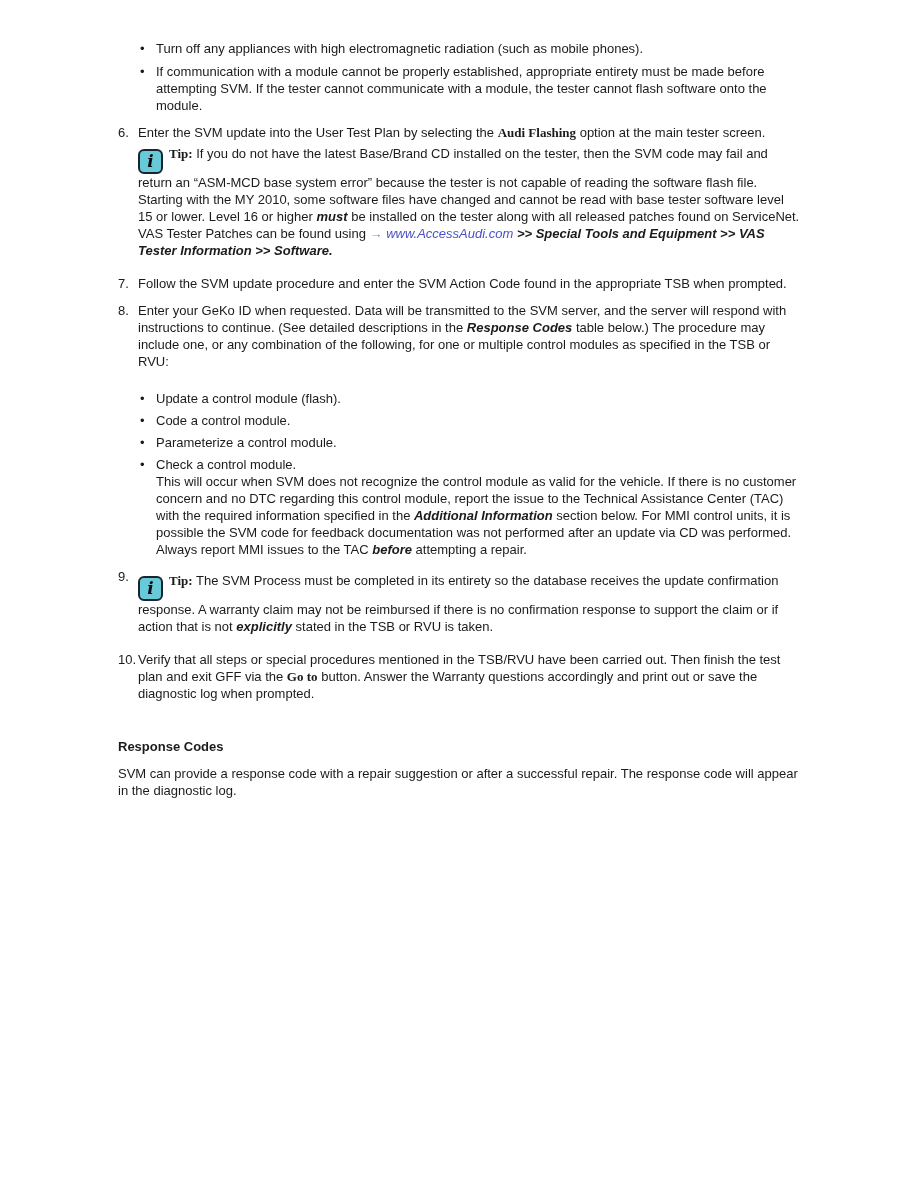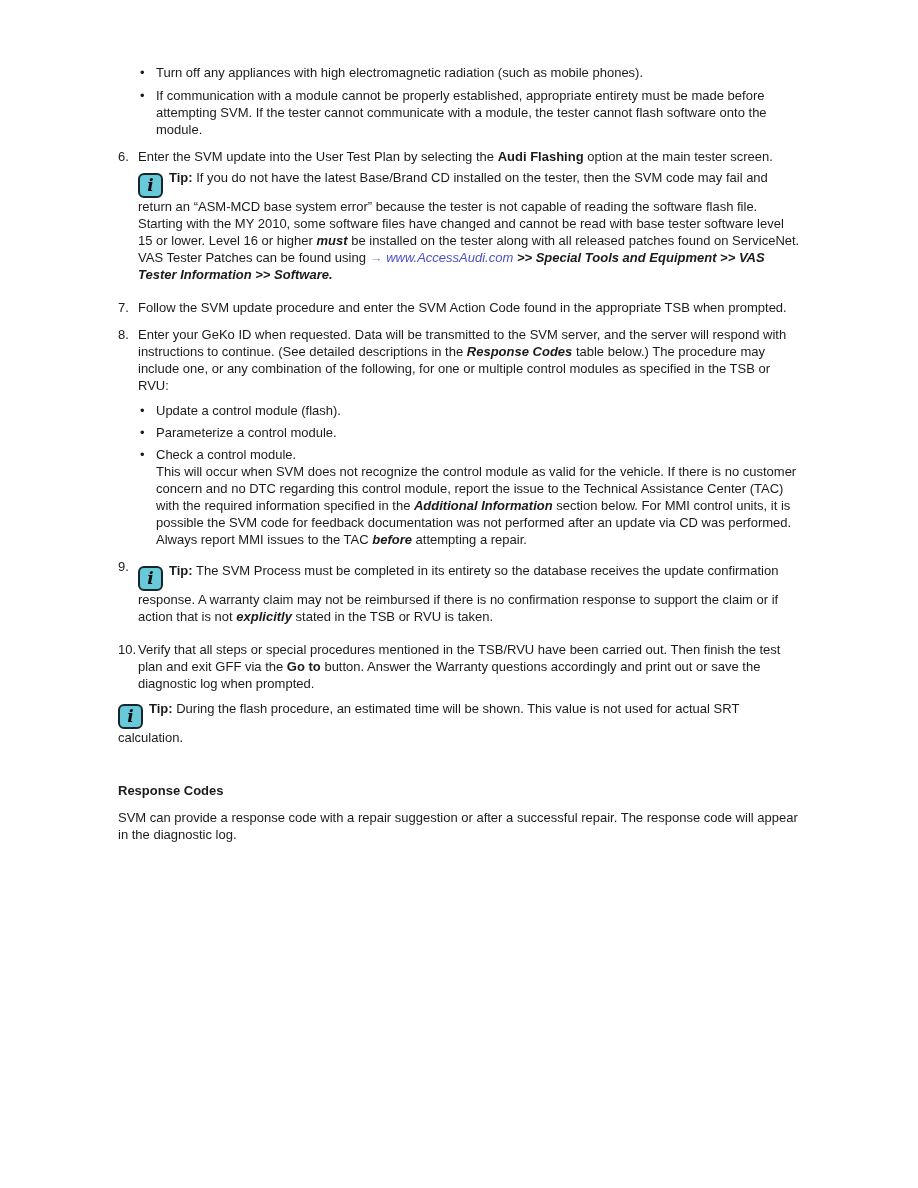--- a/index.html
+++ b/index.html
@@ -11,35 +11,35 @@
     --page-bg:#ffffff;
   }
   *{box-sizing:border-box;margin:0;padding:0;}
   html,body{background:var(--page-bg);}
   body{
     width:918px;height:1188px;overflow:hidden;
     font-family:"Liberation Sans",sans-serif;
     font-size:13px;line-height:17px;color:var(--text);
     -webkit-font-smoothing:antialiased;
   }
-  .page{width:918px;min-height:1188px;background:var(--page-bg);padding:64px 118px 0 118px;}
+  .page{width:918px;min-height:1188px;background:var(--page-bg);padding:40px 118px 0 118px;}
 
   
   .blist{list-style:none;}
   .blist li{position:relative;padding-left:38px;}
   .blist li::before{content:"\2022";position:absolute;left:22px;top:0;font-size:13px;}
   .blist li + li{margin-top:6px;}
 
   
   .nitem{display:flex;margin-top:10px;}
   .num{flex:0 0 20px;}
   .ncontent{flex:1 1 auto;min-width:0;}
 
   
-  .sublist{list-style:none;margin-top:8px;}
+  .sublist{list-style:none;margin-top:20px;}
   .sublist li{position:relative;padding-left:18px;}
   .sublist li::before{content:"\2022";position:absolute;left:2px;top:0;font-size:13px;}
   .sublist li + li{margin-top:5px;}
 
   
   .tip{margin-top:4px;margin-bottom:6px;}
   .tip-left{margin-top:8px;margin-bottom:0;}
   .tipicon{
     display:inline-block;width:25px;height:25px;
     background:var(--tip-fill);
@@ -49,21 +49,21 @@
     text-align:center;
   }
   .tipicon .glyph{
     font-family:"DejaVu Serif",serif;
     font-style:italic;font-weight:bold;
     font-size:17px;line-height:20px;color:#0c0c0e;
     display:inline-block;
   }
 
   
-  .run-b{font-weight:bold;}
+  .run-b{font-weight:bold;font-family:Liberation Serif, serif;}
   .run-i{font-style:italic;font-weight:bold;}
   .run-link{color:var(--link);font-style:italic;cursor:pointer;}
   .run-arrow{color:var(--arrow);}
 
   .section-heading{margin-top:36px;font-weight:bold;}
   .para{margin-top:10px;}
 </style>
 </head>
 <body>
 
@@ -97,20 +97,23 @@
 
   <div class="nitem">
     <span class="num">8.</span>
     <div class="ncontent">
       <div><span>Enter your GeKo ID when requested. Data will be transmitted to the SVM server, and the server will respond with instructions to continue. (See detailed descriptions in the </span><span class="run-i">Response Codes</span><span> table below.) The procedure may include one, or any combination of the following, for one or multiple control modules as specified in the TSB or RVU:</span></div>
       <ul class="sublist">
         <li>
           <span><span>Update a control module (flash).</span></span>
         </li>
         <li>
+          <span><span>Code a control module.</span></span>
+        </li>
+        <li>
           <span><span>Parameterize a control module.</span></span>
         </li>
         <li>
           <span><span>Check a control module.</span><br><span>This will occur when SVM does not recognize the control module as valid for the vehicle. If there is no customer concern and no DTC regarding this control module, report the issue to the Technical Assistance Center (TAC) with the required information specified in the </span><span class="run-i">Additional Information</span><span> section below. For MMI control units, it is possible the SVM code for feedback documentation was not performed after an update via CD was performed. Always report MMI issues to the TAC </span><span class="run-i">before</span><span> attempting a repair.</span></span>
         </li>
       </ul>
     </div>
   </div>
 
   <div class="nitem">
@@ -122,20 +125,17 @@
     </div>
   </div>
 
   <div class="nitem">
     <span class="num">10.</span>
     <div class="ncontent">
       <div><span>Verify that all steps or special procedures mentioned in the TSB/RVU have been carried out. Then finish the test plan and exit GFF via the </span><span class="run-b">Go to</span><span> button. Answer the Warranty questions accordingly and print out or save the diagnostic log when prompted.</span></div>
     </div>
   </div>
 
-  <div class="tip tip-left">
-    <span class="tipicon"><span class="glyph">i</span></span><span><span class="run-b">Tip:</span><span> During the flash procedure, an estimated time will be shown. This value is not used for actual SRT calculation.</span></span>
-  </div>
 
   <div class="section-heading">Response Codes</div>
   <div class="para"><span>SVM can provide a response code with a repair suggestion or after a successful repair. The response code will appear in the diagnostic log.</span></div>
 
 </div>
 
 </body></html>

